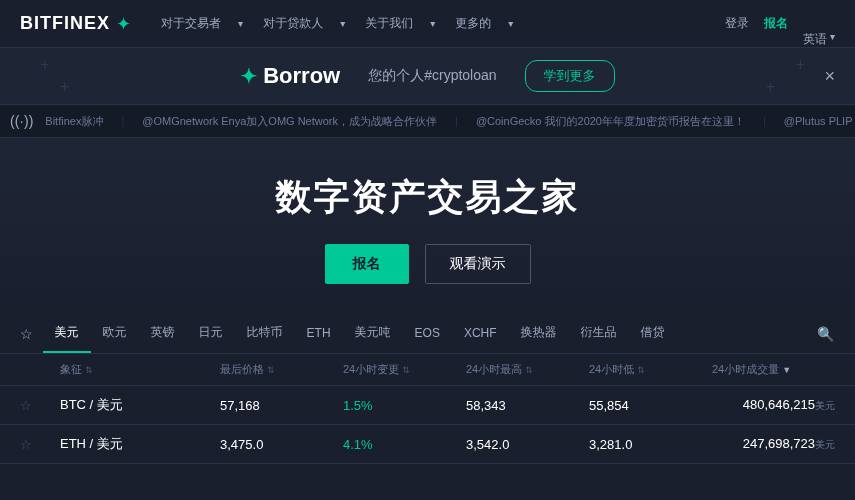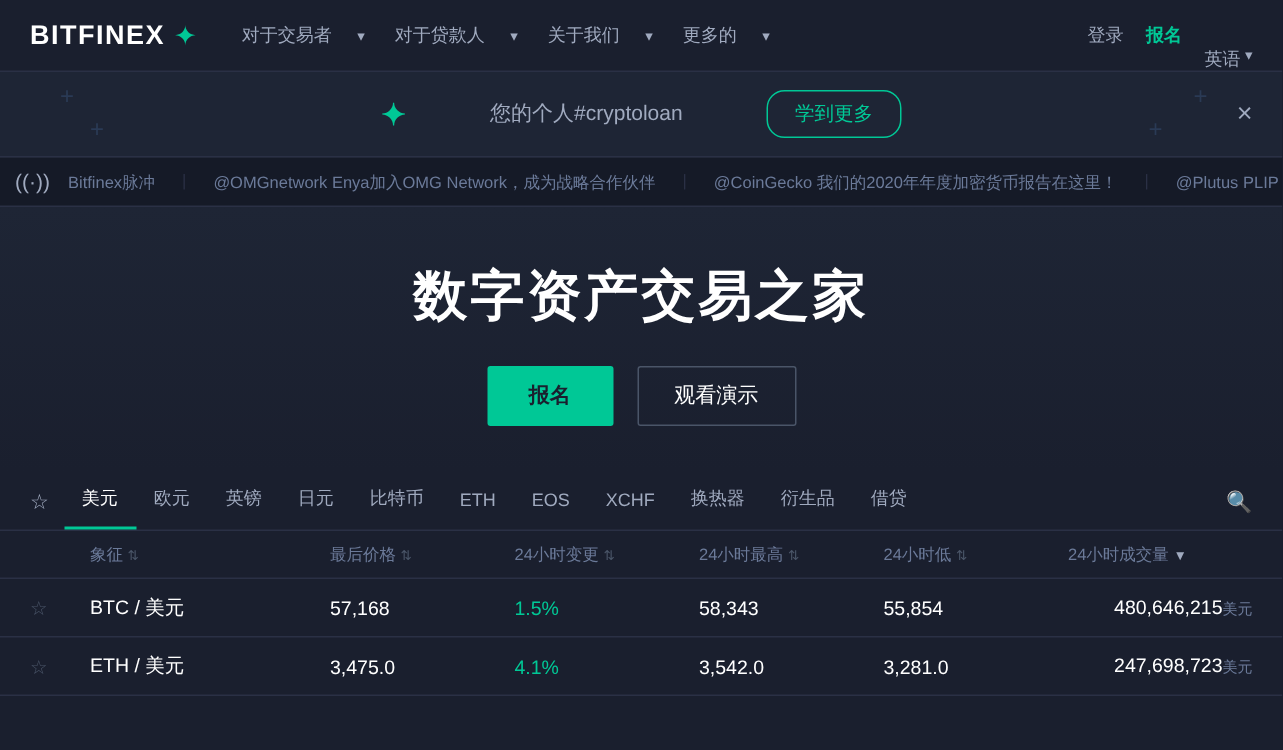--- a/index.html
+++ b/index.html
@@ -110,21 +110,21 @@
       align-items: center;
       gap: 6px;
       font-size: 22px;
       font-weight: 700;
       color: #ffffff;
     }
     .borrow-icon { color: #00c896; font-size: 20px; }
     .banner-subtitle {
       font-size: 14px;
       color: #a0aabf;
-      margin: 0 36px;
+      margin: 0 8px;
     }
     .btn-learn-more {
       border: 1px solid #00c896;
       color: #00c896;
       padding: 6px 18px;
       font-size: 13px;
       cursor: pointer;
       background: transparent;
       border-radius: 12px;
     }
@@ -288,20 +288,21 @@
   </div>
 </div>
 
 <div class="banner">
   <span class="banner-plus-tl">+</span>
   <span class="banner-plus-tr">+</span>
   <span class="banner-plus-bl">+</span>
   <span class="banner-plus-br">+</span>
   <div class="borrow-label">
     <span class="borrow-icon">✦</span>
+    <span>Borrow</span>
   </div>
   <span class="banner-subtitle">您的个人#cryptoloan</span>
   <button class="btn-learn-more">学到更多</button>
   <span class="banner-close">×</span>
 </div>
 
 <div class="ticker">
   <span class="ticker-wave">((·))</span>
   <span class="ticker-item">Bitfinex脉冲</span>
   <span class="ticker-separator">|</span>
@@ -323,20 +324,21 @@
 <div class="market-section">
 
   <div class="market-tabs">
     <span class="star-icon">☆</span>
     <span class="market-tab active">美元</span>
     <span class="market-tab">欧元</span>
     <span class="market-tab">英镑</span>
     <span class="market-tab">日元</span>
     <span class="market-tab">比特币</span>
     <span class="market-tab">ETH</span>
+    <span class="market-tab">美元吨</span>
     <span class="market-tab">EOS</span>
     <span class="market-tab">XCHF</span>
     <span class="market-tab">换热器</span>
     <span class="market-tab">衍生品</span>
     <span class="market-tab">借贷</span>
     <span class="search-icon">🔍</span>
   </div>
 
   <div class="table-header">
     <span></span>

